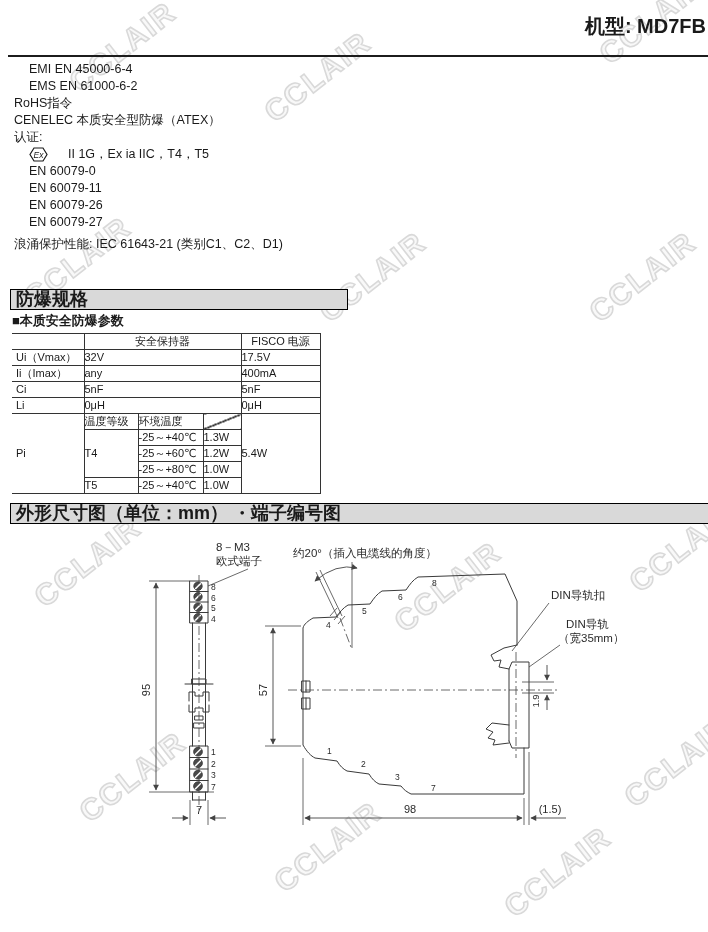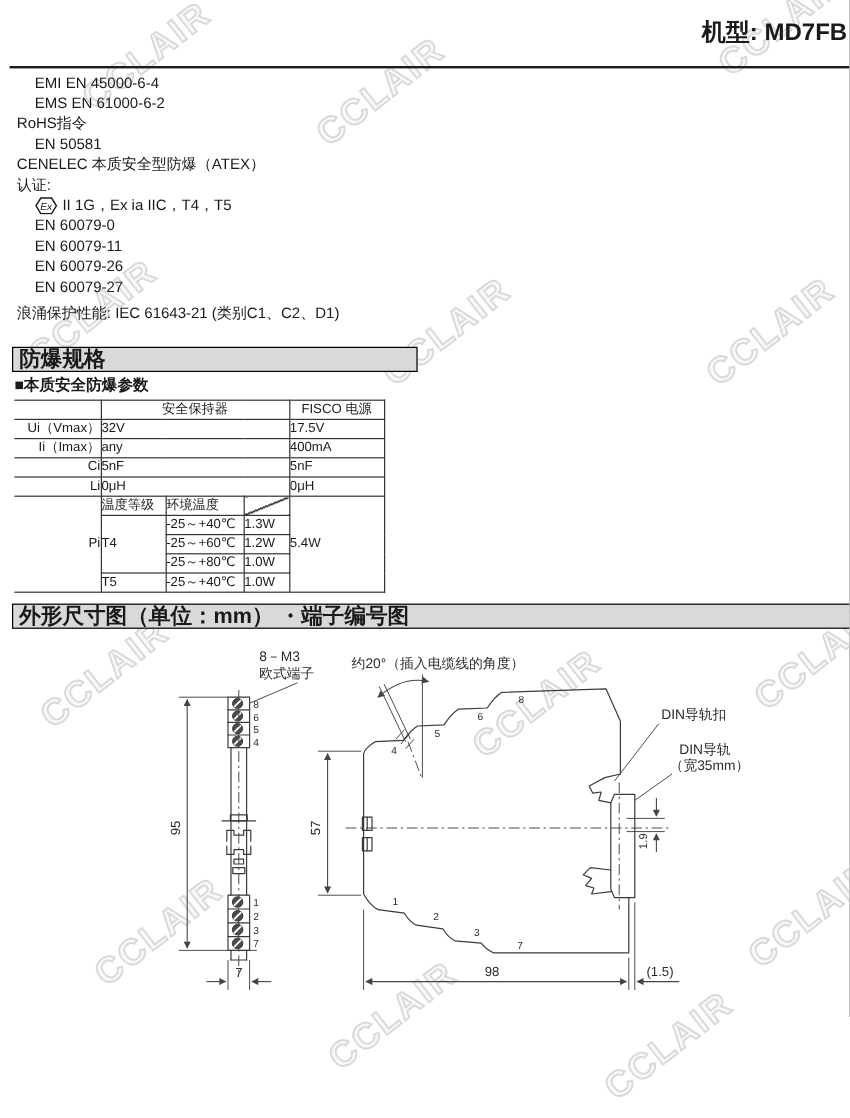--- a/index.html
+++ b/index.html
@@ -11,33 +11,33 @@
       transform:rotate(-38deg);z-index:0;pointer-events:none;}
   .content{position:absolute;inset:0;z-index:1;}
   
   .title{position:absolute;top:13px;right:2px;font-size:20px;font-weight:700;}
   .hrule{position:absolute;top:55px;left:8px;width:700px;border-top:2px solid #1c1c1c;}
   
   .list{position:absolute;top:61px;left:0;font-size:12.5px;line-height:17px;}
   .list .ln{margin-left:14px;white-space:nowrap;}
   .list .ind{margin-left:29px;}
   .list .gap{margin-top:5px;}
-  .exline{display:flex;align-items:center;gap:4px;}
+  .exline{display:flex;align-items:center;gap:20px;}
   
   .bar{position:absolute;left:10px;height:19px;background:#d9d9d9;border:1.6px solid #000;
        font-size:18px;font-weight:bold;line-height:19px;padding-left:5px;box-sizing:content-box;}
   .bar1{top:289px;width:331px;}
   .bar2{top:503px;width:702px;}
   .subtle{position:absolute;top:312px;left:12px;font-size:13px;font-weight:bold;}
   
   table.spec{position:absolute;top:333px;left:12px;border-collapse:collapse;font-size:11px;
              table-layout:fixed;}
   table.spec td,table.spec th{border:1px solid #333;height:15px;padding:0;line-height:13px;
              font-weight:normal;vertical-align:middle;overflow:hidden;}
-  table.spec .c1{border-left:none;text-align:right;padding-left:4px;}
+  table.spec .c1{border-left:none;text-align:left;padding-left:4px;}
   table.spec .diag{background:linear-gradient(to bottom right,transparent 47%,#333 47%,#333 53%,transparent 53%);}
   
   svg.draw{position:absolute;left:0;top:540px;}
   svg.draw text{font-family:"Liberation Sans","DejaVu Sans",sans-serif;fill:#2b2b2b;}
   .ol{fill:none;stroke:#3a3a3a;stroke-width:1;stroke-linejoin:round;stroke-linecap:round;}
   .diml{stroke:#444;stroke-width:0.9;fill:none;}
   .ext{stroke:#444;stroke-width:0.8;}
   .cl{stroke:#444;stroke-width:0.8;stroke-dasharray:9 3 2 3;fill:none;}
   .tnum{font-size:8.5px;}
   .dtxt{font-size:11px;}
@@ -66,21 +66,20 @@
 
   <div class="content">
 
     <div class="title">机型: MD7FB</div>
     <div class="hrule"></div>
 
     <div class="list">
       <div class="ln ind">EMI EN 45000-6-4</div>
       <div class="ln ind">EMS EN 61000-6-2</div>
       <div class="ln">RoHS指令</div>
-      <div class="ln ind">EN 50581</div>
       <div class="ln">CENELEC 本质安全型防爆（ATEX）</div>
       <div class="ln">认证:</div>
       <div class="ln ind exline">
         <svg width="19" height="15" viewBox="0 0 19 15">
           <polygon points="5,1 14,1 18,7.5 14,14 5,14 1,7.5" fill="none" stroke="#1a1a1a" stroke-width="1.2"></polygon>
           <text x="9.5" y="10.8" font-size="8.5" font-style="italic" text-anchor="middle" fill="#1a1a1a">Ex</text>
         </svg>
         <span>II 1G，Ex ia IIC，T4，T5</span>
       </div>
       <div class="ln ind">EN 60079-0</div>

